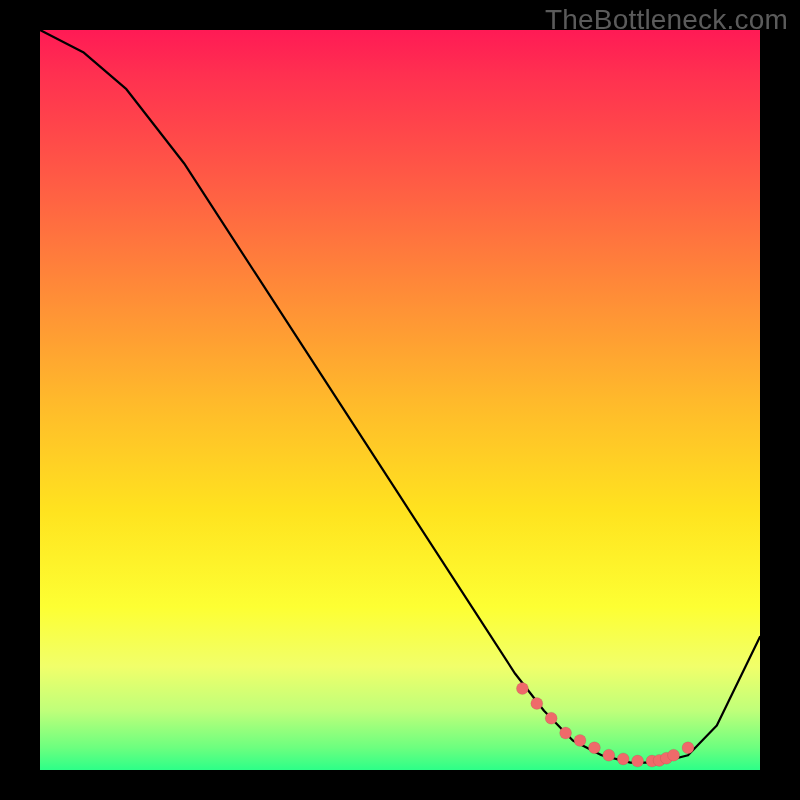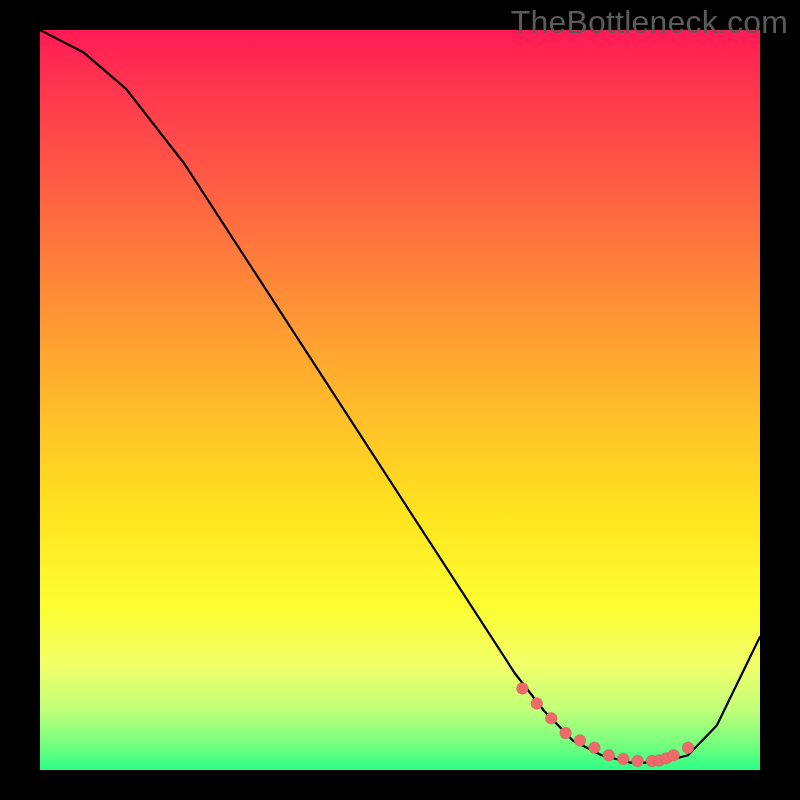--- a/index.html
+++ b/index.html
@@ -15,21 +15,21 @@
     position: relative;
     width: 800px;
     height: 800px;
     background: #000;
   }
   .watermark {
     position: absolute;
     top: 4px;
     right: 12px;
     color: #5b5b5b;
-    font-size: 32px;
+    font-size: 28px;
     font-weight: 500;
     letter-spacing: 0.2px;
     z-index: 5;
   }
   .plot-area {
     position: absolute;
     left: 40px;
     top: 30px;
     width: 720px;
     height: 740px;

